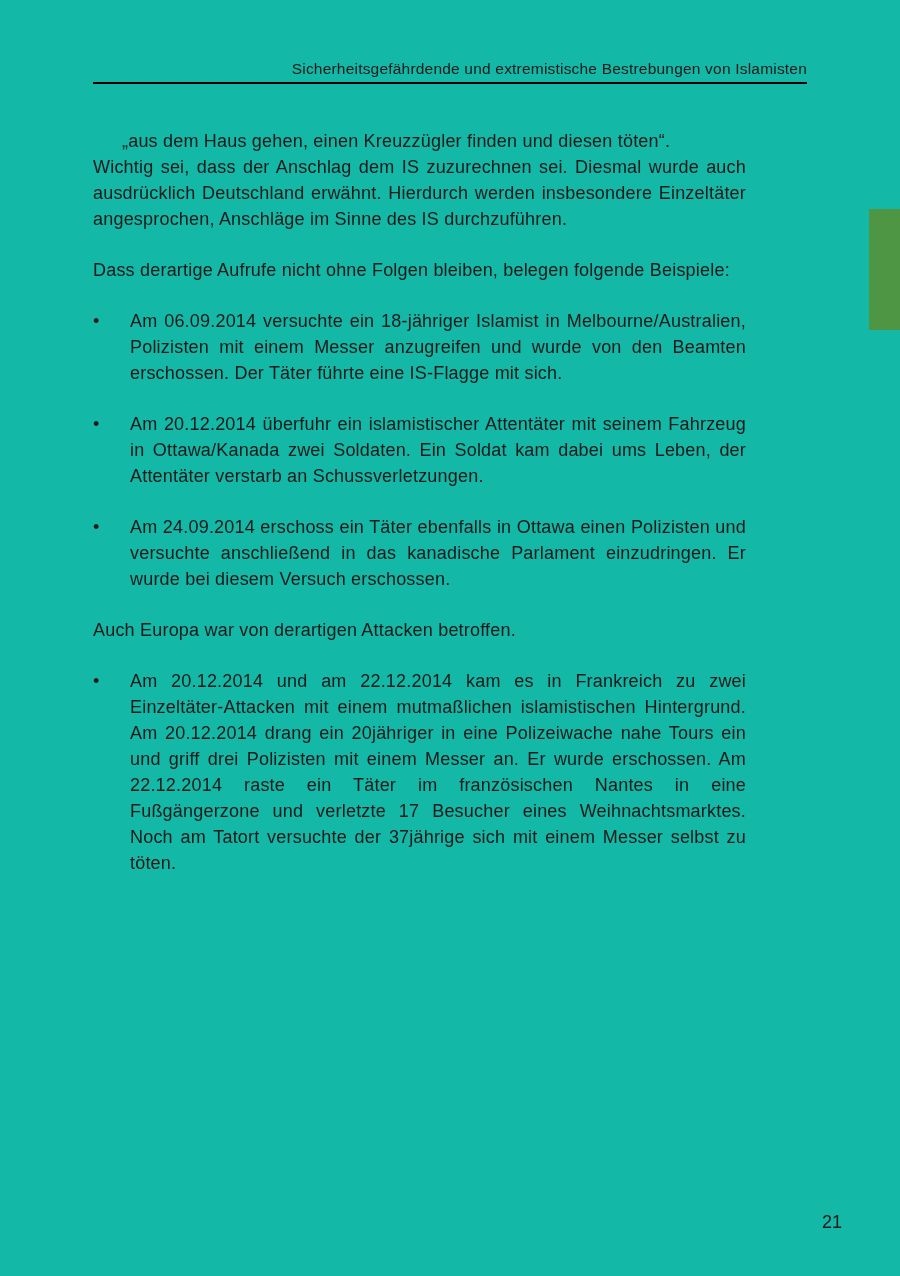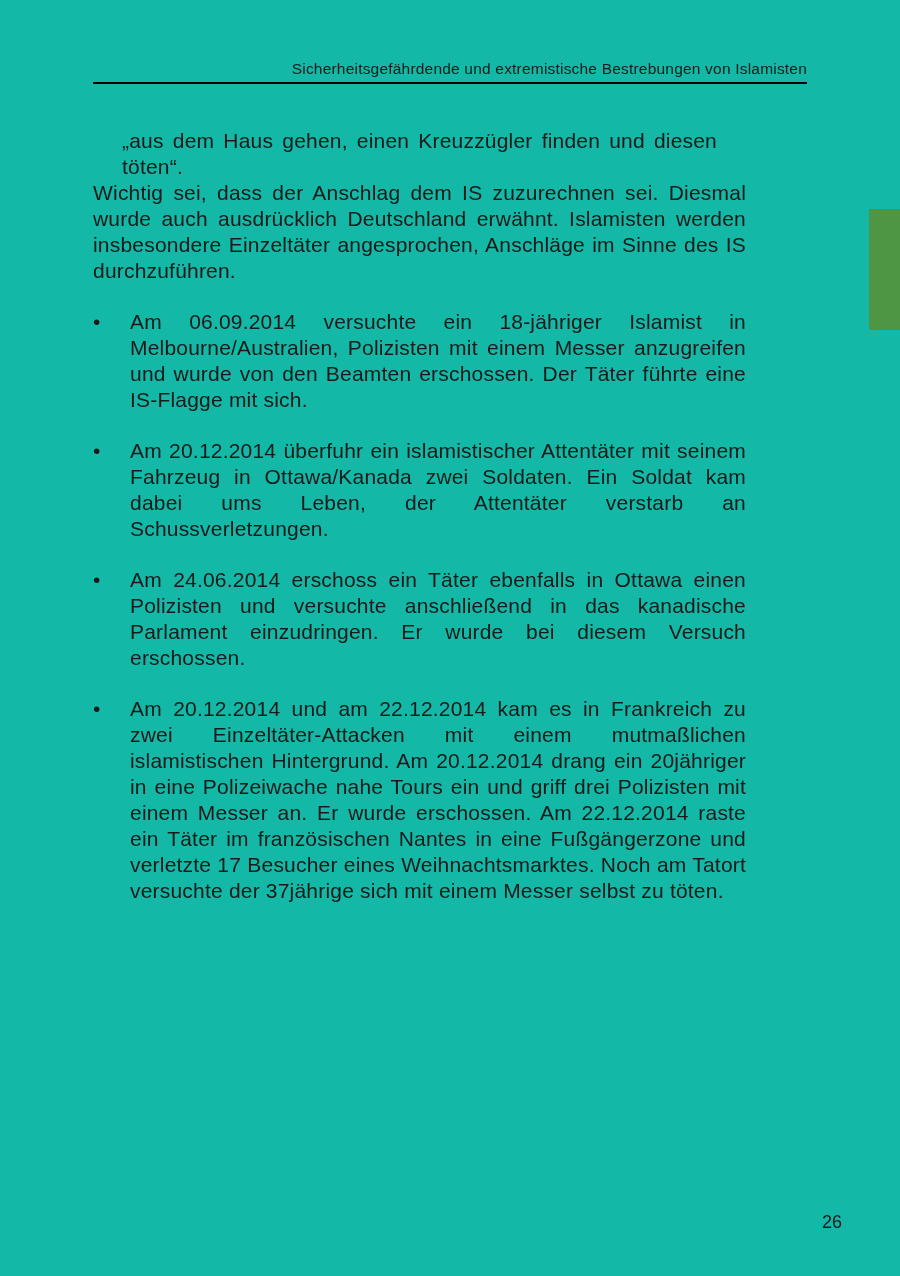--- a/index.html
+++ b/index.html
@@ -43,21 +43,21 @@
     width: 31px;
     height: 121px;
     background: var(--accent);
   }
 
   .body-text {
     position: absolute;
     top: 128px;
     left: 93px;
     width: 653px;
-    font-size: 21px;
+    font-size: 18px;
     line-height: 26px;
     letter-spacing: 0.2px;
     text-align: justify;
     hyphens: auto;
     -webkit-hyphens: auto;
   }
 
   .body-text p {
     margin: 0 0 25px 0;
   }
@@ -97,43 +97,45 @@
   <div class="running-header">Sicherheitsgefährdende und extremistische Bestrebungen von Islamisten</div>
 
   <div class="header-rule"></div>
 
   <div class="section-tab"></div>
 
   <div class="body-text">
 
     <p class="quote">„aus dem Haus gehen, einen Kreuzzügler finden und diesen töten“.</p>
 
-    <p>Wichtig sei, dass der Anschlag dem IS zuzurechnen sei. Diesmal wurde auch ausdrücklich Deutschland erwähnt. Islamisten werden insbesondere Einzeltäter angesprochen, Anschläge im Sinne des IS durchzuführen.</p>
+    <p>Wichtig sei, dass der Anschlag dem IS zuzurechnen sei. Diesmal wurde auch ausdrücklich Deutschland erwähnt. Hierdurch werden insbesondere Einzeltäter angesprochen, Anschläge im Sinne des IS durchzuführen.</p>
 
+    <p>Dass derartige Aufrufe nicht ohne Folgen bleiben, belegen folgende Beispiele:</p>
 
     <div class="bullet-item">
       <span class="marker">•</span>
       <span class="btext">Am 06.09.2014 versuchte ein 18-jähriger Islamist in Melbourne/Australien, Polizisten mit einem Messer anzugreifen und wurde von den Beamten erschossen. Der Täter führte eine IS-Flagge mit sich.</span>
     </div>
 
     <div class="bullet-item">
       <span class="marker">•</span>
       <span class="btext">Am 20.12.2014 überfuhr ein islamistischer Attentäter mit seinem Fahrzeug in Ottawa/Kanada zwei Soldaten. Ein Soldat kam dabei ums Leben, der Attentäter verstarb an Schussverletzungen.</span>
     </div>
 
     <div class="bullet-item">
       <span class="marker">•</span>
-      <span class="btext">Am 24.06.2014 erschoss ein Täter ebenfalls in Ottawa einen Polizisten und versuchte anschließend in das kanadische Parlament einzudringen. Er wurde bei diesem Versuch erschossen.</span>
+      <span class="btext">Am 24.09.2014 erschoss ein Täter ebenfalls in Ottawa einen Polizisten und versuchte anschließend in das kanadische Parlament einzudringen. Er wurde bei diesem Versuch erschossen.</span>
     </div>
 
 
+    <p>Auch Europa war von derartigen Attacken betroffen.</p>
 
     <div class="bullet-item">
       <span class="marker">•</span>
       <span class="btext">Am 20.12.2014 und am 22.12.2014 kam es in Frankreich zu zwei Einzeltäter-Attacken mit einem mutmaßlichen islamistischen Hintergrund. Am 20.12.2014 drang ein 20jähriger in eine Polizeiwache nahe Tours ein und griff drei Polizisten mit einem Messer an. Er wurde erschossen. Am 22.12.2014 raste ein Täter im französischen Nantes in eine Fußgängerzone und verletzte 17 Besucher eines Weihnachtsmarktes. Noch am Tatort versuchte der 37jährige sich mit einem Messer selbst zu töten.</span>
     </div>
 
 
   </div>
 
-  <div class="page-number">26</div>
+  <div class="page-number">21</div>
 
 </div>
 
 </body></html>

